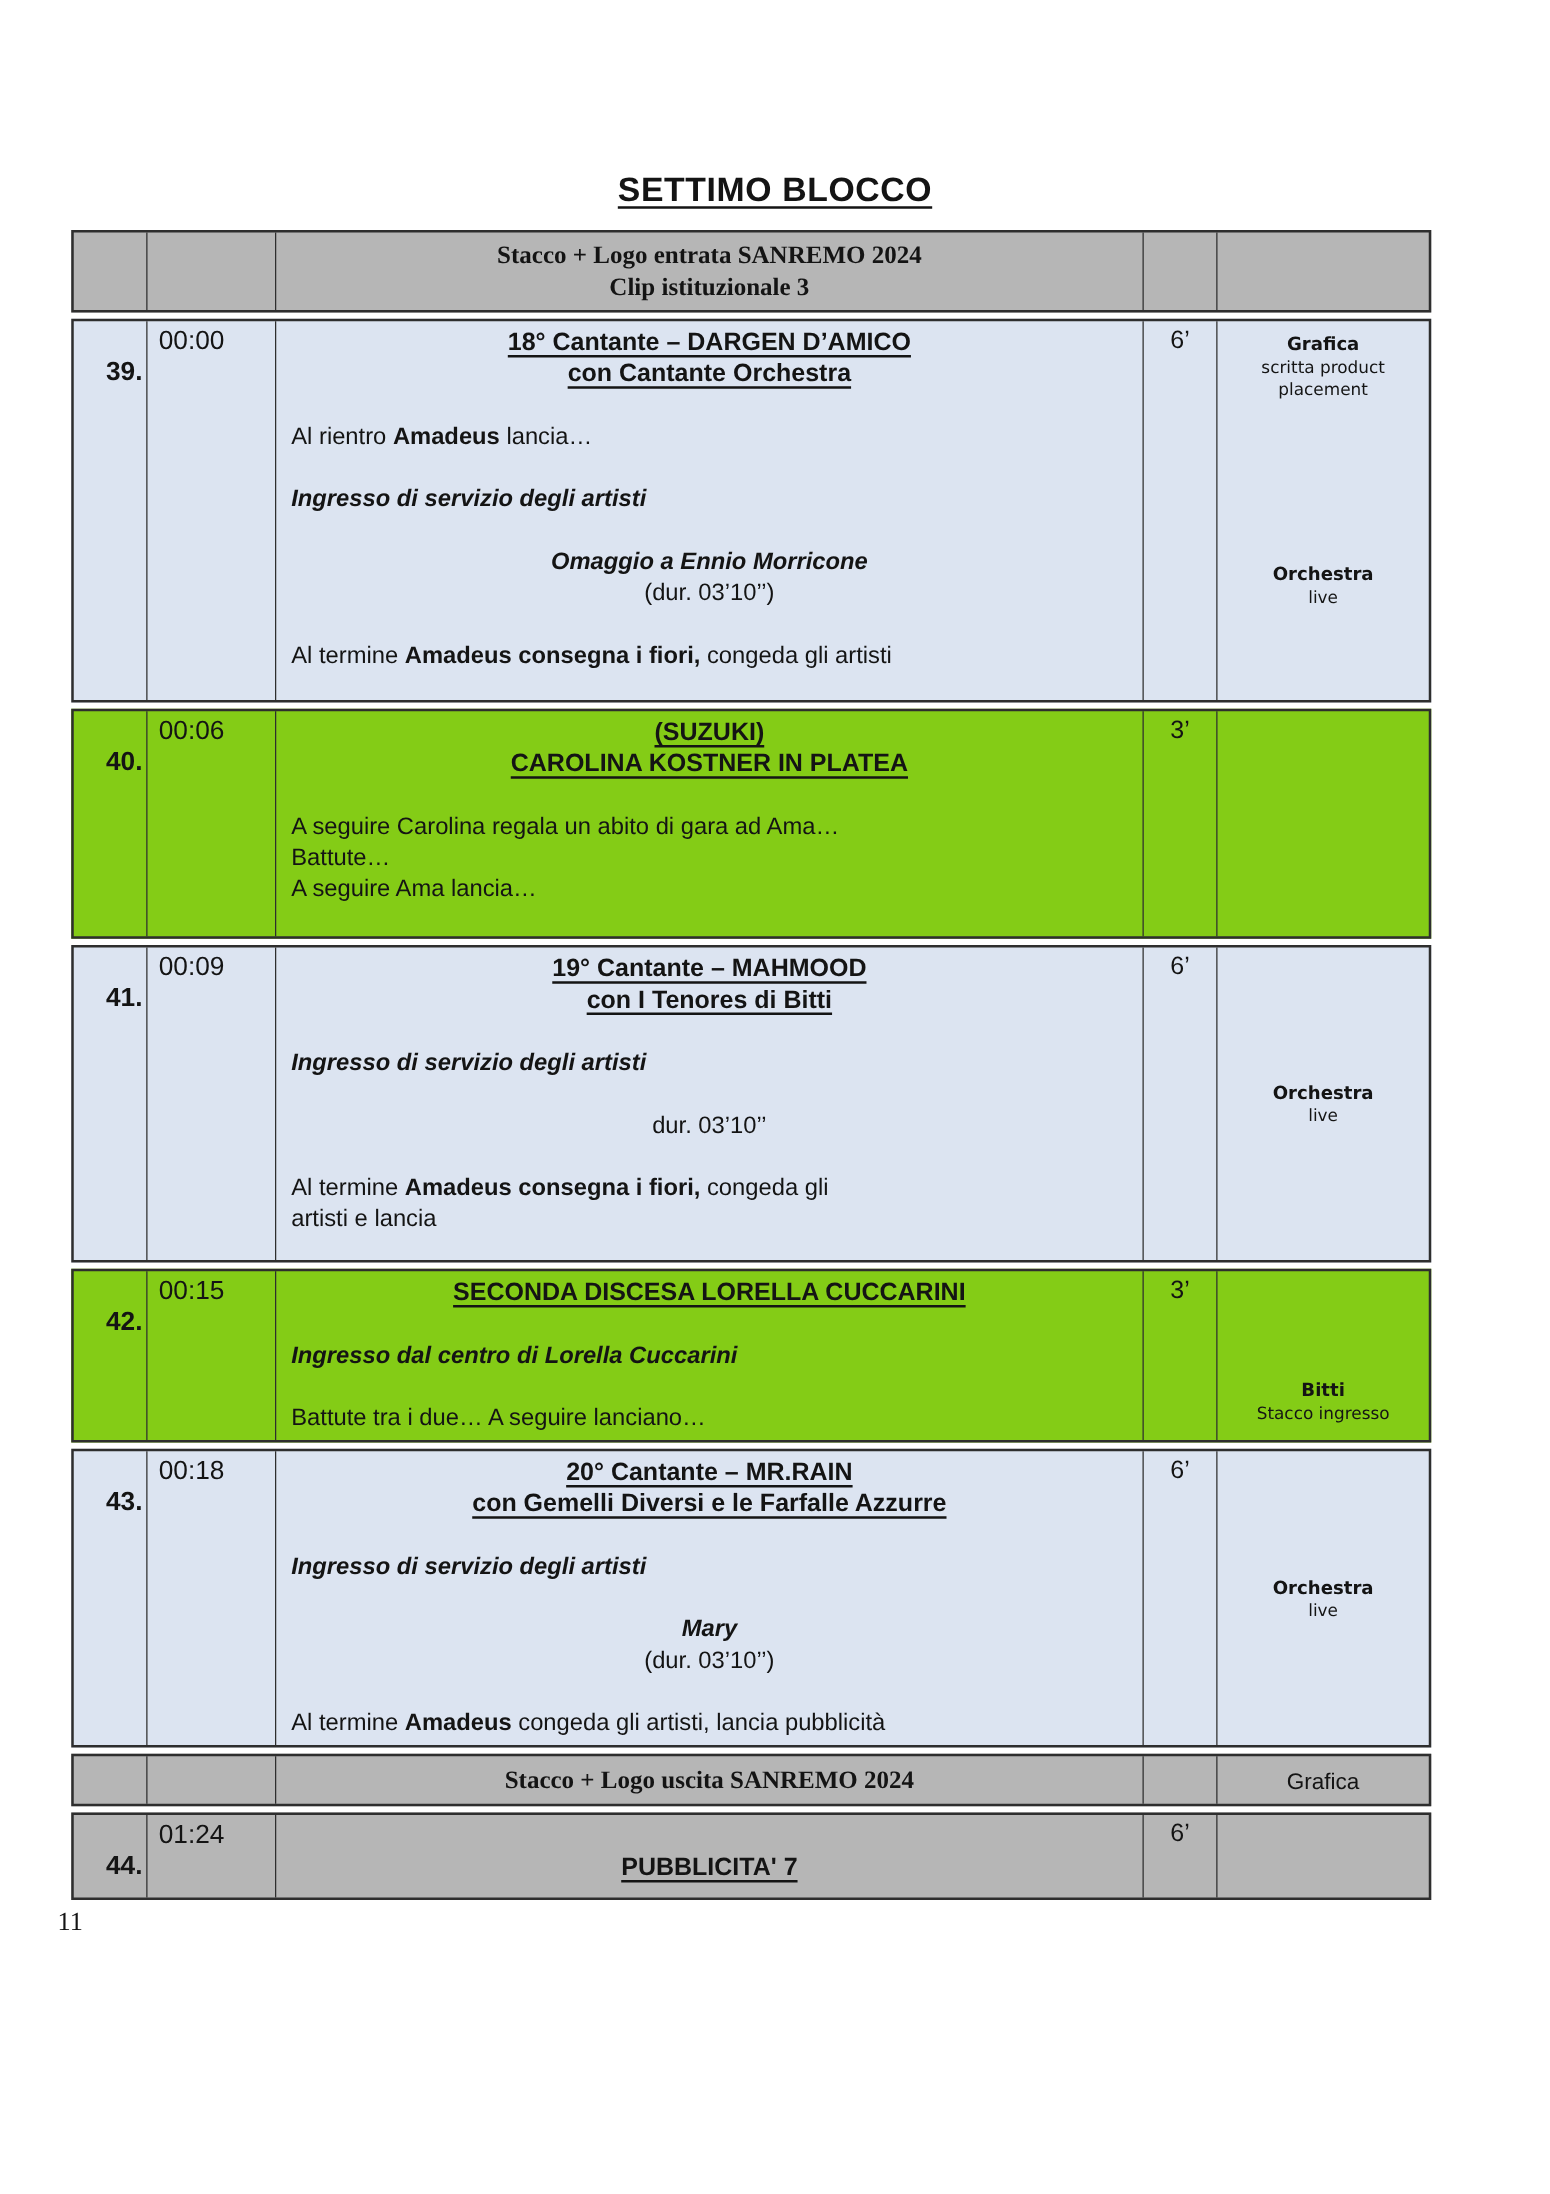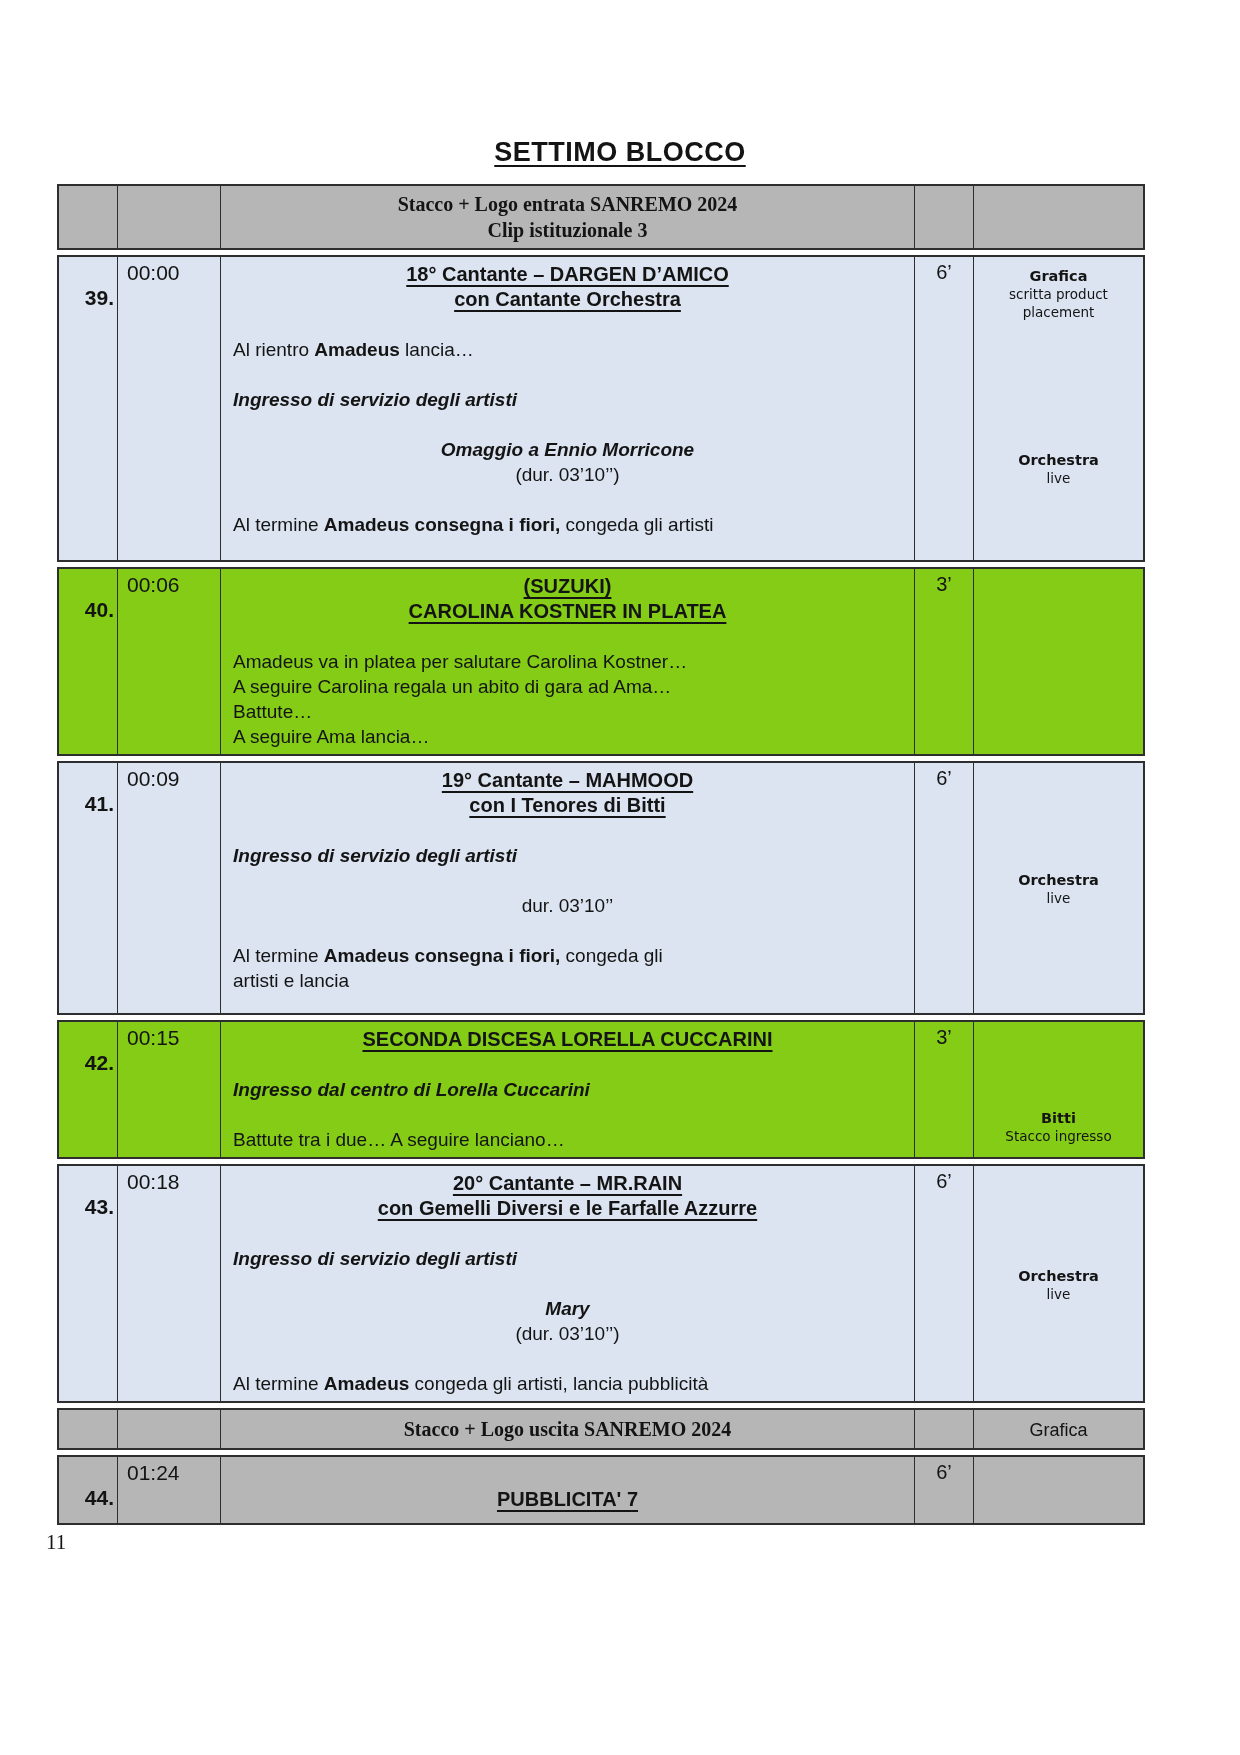--- a/index.html
+++ b/index.html
@@ -133,21 +133,20 @@
       </div>
   </div>
     <div class="row-table white">
     <div class="cell c-num"><span>40.</span></div>
     <div class="cell c-time"><span>00:06</span></div>
     <div class="cell c-desc">
         <div>
           <div class="p center"><span class="b u">(SUZUKI)</span></div>
           <div class="p center"><span class="b u">CAROLINA KOSTNER IN PLATEA</span></div>
           <div class="p">&nbsp;</div>
-          <div class="p"><span>Amadeus va in platea per salutare Carolina Kostner…</span></div>
           <div class="p"><span>A seguire Carolina regala un abito di gara ad Ama…</span></div>
           <div class="p"><span>Battute…</span></div>
           <div class="p"><span>A seguire Ama lancia…</span></div>
         </div>
       </div>
     <div class="cell c-dur"><span>3’</span></div>
     <div class="cell c-notes"></div>
   </div>
     <div class="row-table blue">
     <div class="cell c-num"><span>41.</span></div>

